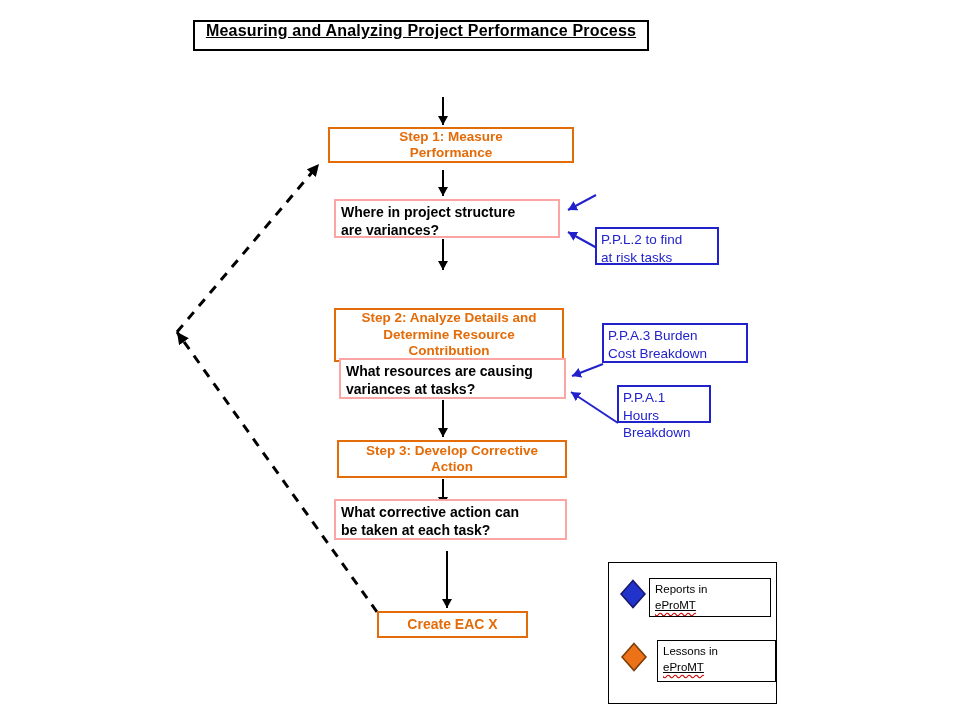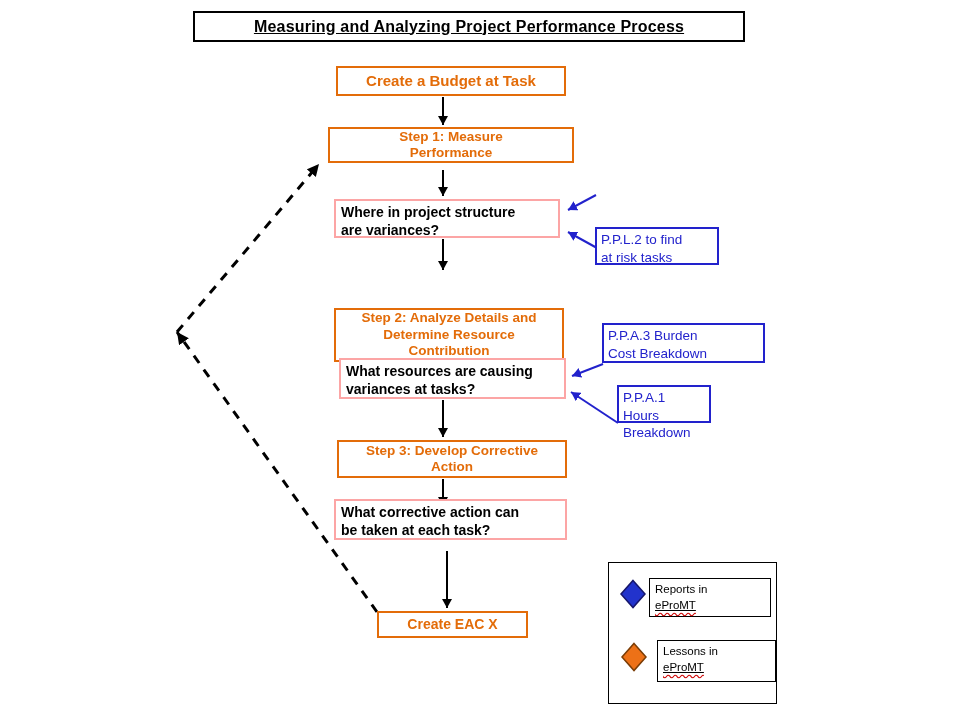--- a/index.html
+++ b/index.html
@@ -4,22 +4,22 @@
 <style>
   html,body { margin:0; padding:0; background:#ffffff; }
   .canvas {
     position:relative; width:960px; height:720px; background:#ffffff;
     font-family:"Liberation Sans", sans-serif; overflow:hidden;
   }
   .overlay { position:absolute; left:0; top:0; width:960px; height:720px; }
   .box { position:absolute; box-sizing:border-box; background:#ffffff; }
 
   .title-box {
-    left:193px; top:11px; width:552px; height:31px;
-    border:2px solid #000; display:flex; align-items:center; justify-content:center;
+    left:193px; top:20px; width:456px; height:31px;
+    border:2px solid #000; display:flex; justify-content:center;
   }
   .title-box span {
     font-size:16px; font-weight:bold; color:#000;
     text-decoration:underline; letter-spacing:0.2px; white-space:nowrap;
   }
 
   .onode {
     border:2px solid #E36C09; color:#E36C09; font-weight:bold;
     display:flex; align-items:center; justify-content:center;
     text-align:center; white-space:pre-line; line-height:1.22;
@@ -37,21 +37,21 @@
   .n-q1 { left:334px; top:199px; width:226px; height:39px; }
   .n-q2 { left:339px; top:358px; width:227px; height:41px; }
   .n-q3 { left:334px; top:499px; width:233px; height:41px; }
 
   .cnode {
     border:2px solid #2222CC; color:#2222CC; font-size:13.5px;
     white-space:pre-line; line-height:1.3; padding:2px 4px;
   }
   .n-ppt3 { left:594px; top:153px; width:124px; height:39px; }
   .n-ppl2 { left:595px; top:227px; width:124px; height:38px; }
-  .n-ppa3 { left:602px; top:323px; width:163px; height:40px; }
+  .n-ppa3 { left:602px; top:323px; width:146px; height:40px; }
   .n-ppa1 { left:617px; top:385px; width:94px; height:38px; }
 
   .legend { left:608px; top:562px; width:169px; height:142px; border:1px solid #000; }
   .legend .entry-box {
     position:absolute; border:1px solid #000; font-size:11.5px; color:#000;
     padding:3px 5px; line-height:1.35; background:#fff;
   }
   .legend .eb-reports { left:40px; top:15px; width:110px; height:31px; }
   .legend .eb-lessons { left:48px; top:77px; width:107px; height:34px; }
   .legend .diamond { position:absolute; }
@@ -92,21 +92,20 @@
     <line x1="618" y1="423" x2="571" y2="392" stroke="#2222CC" stroke-width="2" marker-end="url(#mBl)"></line>
 
     <line x1="377" y1="612" x2="177" y2="332" stroke="#000" stroke-width="3" stroke-dasharray="9,8" marker-end="url(#mD)"></line>
     <line x1="177" y1="332" x2="319" y2="164" stroke="#000" stroke-width="3" stroke-dasharray="9,8" marker-end="url(#mD)"></line>
   </svg>
 
   <div class="box title-box">
     <span>Measuring and Analyzing Project Performance Process</span>
   </div>
 
-  <div class="box onode n-budget">Create a Budget at Task</div>
   <div class="box onode n-step1">Step 1: Measure
 Performance</div>
   <div class="box qnode n-q1">Where in project structure
 are variances?</div>
   <div class="box onode n-step2">Step 2: Analyze Details and
 Determine Resource
 Contribution</div>
   <div class="box qnode n-q2">What resources are causing
 variances at tasks?</div>
   <div class="box onode n-step3">Step 3: Develop Corrective

